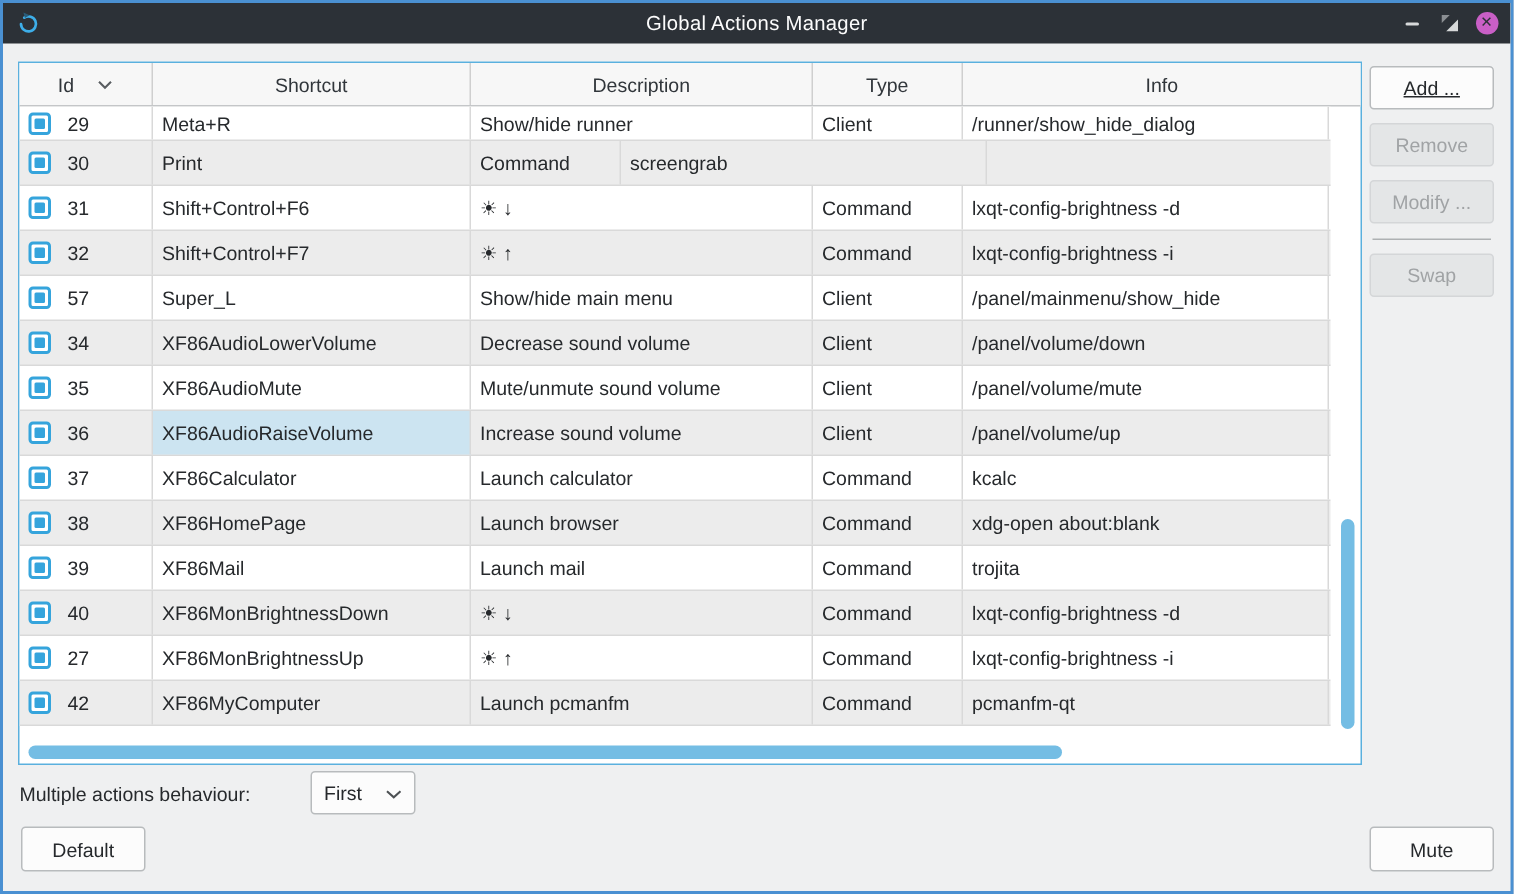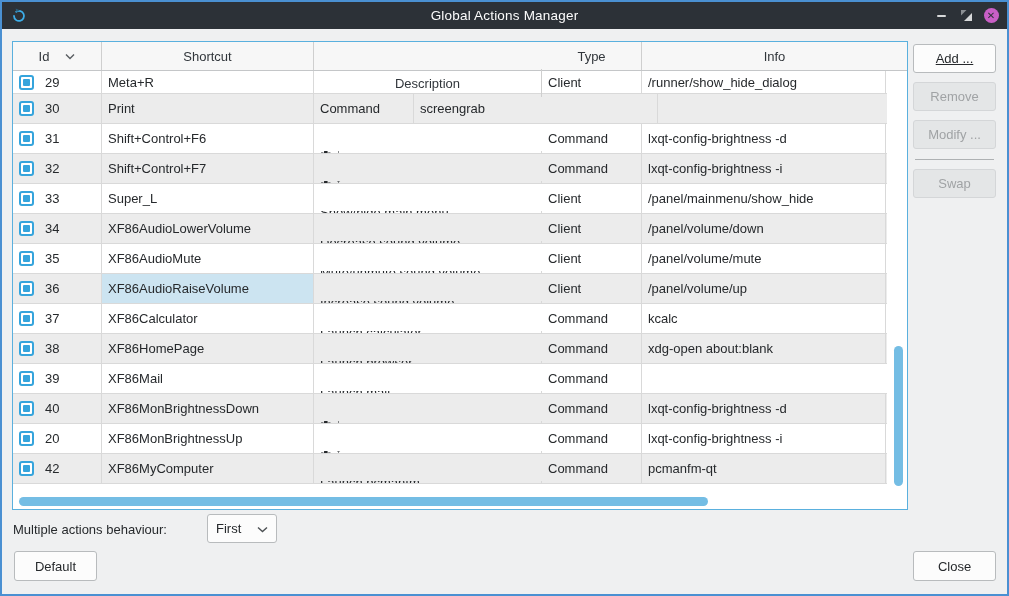--- a/index.html
+++ b/index.html
@@ -36,21 +36,21 @@
   .tb-controls{position:absolute;right:8px;top:0;height:27px;display:flex;align-items:center;gap:9px;}
   .tb-btn{width:16px;height:16px;display:flex;align-items:center;justify-content:center;cursor:default;}
   .min-glyph{width:9px;height:2px;background:#d7d9da;border-radius:1px;}
   .close-circle{width:15px;height:15px;border-radius:50%;background:var(--close-btn);display:flex;align-items:center;justify-content:center;color:#2c3137;font-size:10px;font-weight:bold;line-height:1;}
 
   
   .table-wrap{position:absolute;left:10px;top:39px;width:896px;height:469px;background:#fff;border:1px solid var(--table-border);}
   .thead{display:flex;height:29px;background:var(--header-bg);border-bottom:1px solid var(--header-line);color:#31363b;font-size:13px;}
   .hcell{display:flex;align-items:center;justify-content:center;border-right:1px solid #cfcfcf;height:100%;}
   .hcell:last-child{border-right:none;flex:1;}
-  .c0{width:89px;} .c1{width:212px;} .c2{width:228px;margin-top:27px;} .c3{width:100px;} .c4{width:244px;}
+  .c0{width:89px;} .c1{width:212px;} .c2{width:228px;} .c3{width:100px;} .c4{width:244px;}
   .sort-icon{margin-left:16px;display:flex;}
 
   .tbody{overflow:hidden;}
   .trow{display:flex;height:30px;width:874px;border-bottom:1px solid var(--grid-line);background:#fff;color:var(--text);font-size:13px;}
   .trow:nth-child(even){background:var(--alt-row);}
   .trow:first-child{height:23px;text-align:right;}
   .cell{display:flex;align-items:center;padding-left:6px;border-right:1px solid var(--grid-line);overflow:hidden;white-space:nowrap;}
   .cell.c4{border-right:1px solid var(--grid-line);}
   .idcell{gap:11px;padding-left:6px;}
   .checkbox{width:15px;height:15px;min-width:15px;border:2px solid var(--checkbox);border-radius:3px;background:#fff;display:flex;align-items:center;justify-content:center;}
@@ -165,21 +165,21 @@
       <div class="cell c1">Shift+Control+F7</div>
       <div class="cell c2">☀ ↑</div>
       <div class="cell c3">Command</div>
       <div class="cell c4">lxqt-config-brightness -i</div>
     </div>
         <div class="trow">
       <div class="cell c0 idcell">
         <span class="checkbox">
           <span class="checkbox-inner"></span>
         </span>
-        <span>33</span>
+        <span>57</span>
       </div>
       <div class="cell c1">Super_L</div>
       <div class="cell c2">Show/hide main menu</div>
       <div class="cell c3">Client</div>
       <div class="cell c4">/panel/mainmenu/show_hide</div>
     </div>
         <div class="trow">
       <div class="cell c0 idcell">
         <span class="checkbox">
           <span class="checkbox-inner"></span>
@@ -242,39 +242,40 @@
         <div class="trow">
       <div class="cell c0 idcell">
         <span class="checkbox">
           <span class="checkbox-inner"></span>
         </span>
         <span>39</span>
       </div>
       <div class="cell c1">XF86Mail</div>
       <div class="cell c2">Launch mail</div>
       <div class="cell c3">Command</div>
+      <div class="cell c4">trojita</div>
     </div>
         <div class="trow">
       <div class="cell c0 idcell">
         <span class="checkbox">
           <span class="checkbox-inner"></span>
         </span>
         <span>40</span>
       </div>
       <div class="cell c1">XF86MonBrightnessDown</div>
       <div class="cell c2">☀ ↓</div>
       <div class="cell c3">Command</div>
       <div class="cell c4">lxqt-config-brightness -d</div>
     </div>
         <div class="trow">
       <div class="cell c0 idcell">
         <span class="checkbox">
           <span class="checkbox-inner"></span>
         </span>
-        <span>20</span>
+        <span>27</span>
       </div>
       <div class="cell c1">XF86MonBrightnessUp</div>
       <div class="cell c2">☀ ↑</div>
       <div class="cell c3">Command</div>
       <div class="cell c4">lxqt-config-brightness -i</div>
     </div>
         <div class="trow">
       <div class="cell c0 idcell">
         <span class="checkbox">
           <span class="checkbox-inner"></span>
@@ -300,15 +301,15 @@
   <span class="behaviour-label">Multiple actions behaviour:</span>
   <div class="behaviour-select">
     <span>First</span>
     <span>
       <svg width="11" height="7" viewBox="0 0 11 7">
           <polyline points="1,1.5 5.5,5.5 10,1.5" fill="none" stroke="#4d5154" stroke-width="1.4"></polyline>
         </svg>
     </span>
   </div>
   <button class="footer-btn btn-default">Default</button>
-  <button class="footer-btn btn-close">Close</button>
+  <button class="footer-btn btn-close">Mute</button>
 
 </div>
 
 </body></html>

